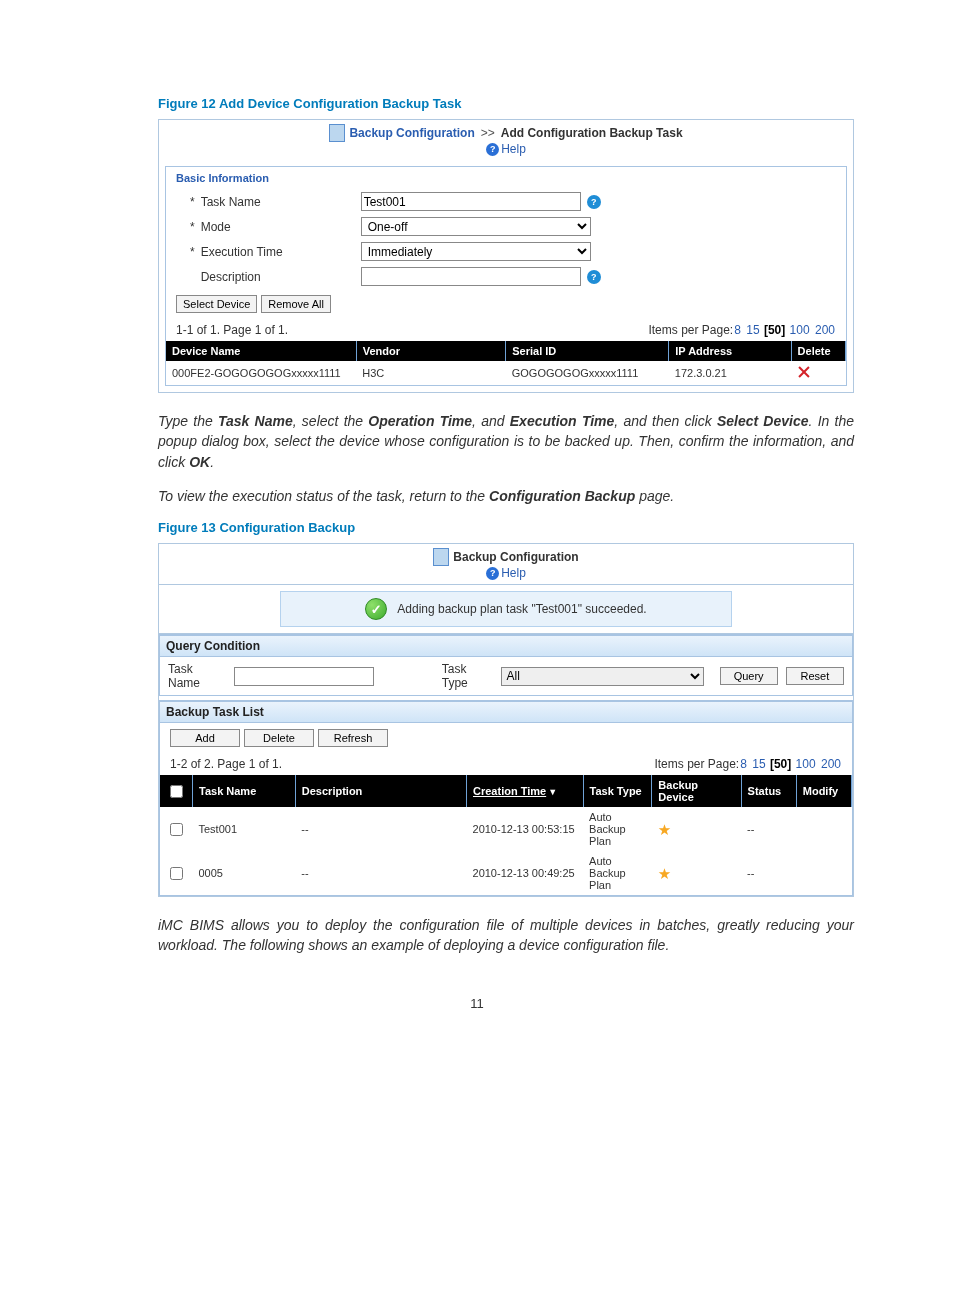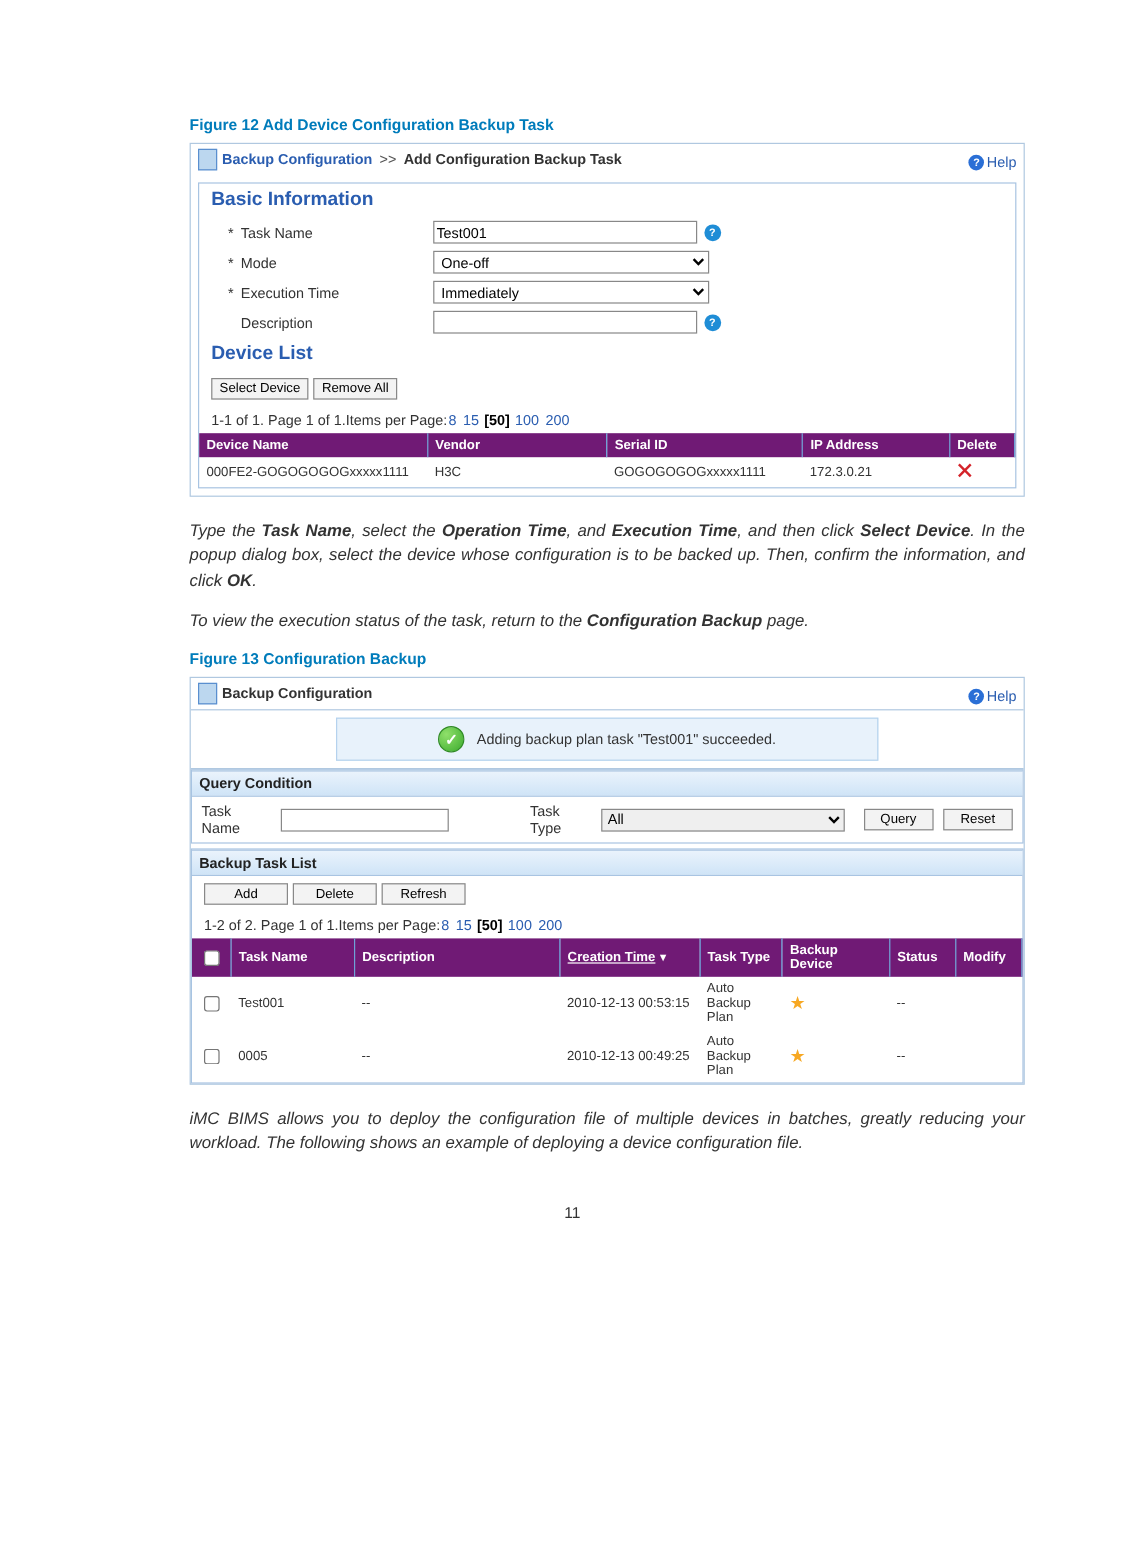--- a/index.html
+++ b/index.html
@@ -16,22 +16,23 @@
   .figure-caption { color: #007cbb; font-weight: bold; font-size: 13px; margin: 6px 0 8px 0; }
   .panel {
     border: 1px solid #b0c8e0;
     margin-bottom: 18px;
     background: #fff;
   }
   .breadcrumb {
     padding: 4px 6px;
     font-size: 12px;
     display: flex;
-    align-items: flex-end;
+    align-items: center;
     justify-content: space-between;
+    flex-direction: column;
   }
   .breadcrumb .left { display:flex; align-items:center; gap:4px;}
   .bc-link { color: #2a5db0; font-weight: bold; }
   .bc-sep { color:#555; margin:0 2px; }
   .bc-current { color:#333; font-weight: bold; }
   .help-link { color:#2a5db0; font-size:12px; display:flex; align-items:center; gap:2px;}
   .help-q {
     display:inline-flex; width:13px;height:13px;border-radius:50%;
     background:#2a6fd6;color:#fff;font-size:9px;align-items:center;justify-content:center;font-weight:bold;
   }
@@ -43,21 +44,21 @@
     border-top:1px solid #a8c4e2;
     border-bottom:1px solid #a8c4e2;
     padding: 3px 6px;
     font-weight: bold;
     font-size: 12px;
     color:#222;
   }
   .sub-header {
     color:#2a5db0;
     font-weight:bold;
-    font-size:16px;
+    font-size:11px;
     padding:5px 10px;
   }
   .form-row {
     display:flex;
     align-items:center;
     padding:3px 10px 3px 24px;
     font-size:12px;
   }
   .form-row .lbl { width: 160px; color:#333; }
   .form-row .star { margin-right:6px; color:#333;}
@@ -68,29 +69,29 @@
   .form-row select { width:230px; }
   .qmark {
     display:inline-flex;width:14px;height:14px;border-radius:50%;
     background:#1f8dd6;color:#fff;font-size:9px;align-items:center;justify-content:center;font-weight:bold;margin-left:6px;
   }
   .btn {
     font-size:11px; padding:2px 6px; border:1px solid #888; background:#f3f3f3; cursor:pointer;
   }
   .btn-row { display:flex; gap:4px; padding:6px 10px; }
   .pager-row {
-    display:flex; align-items:center;
+    display:flex; justify-content:space-between; align-items:center;
     padding:4px 10px; font-size:12px; color:#333;
   }
   .pager-links { font-size:12px; }
   .pager-links .pl { color:#2a5db0; margin:0 1px; cursor:pointer;}
   .pager-links .cur { color:#000; font-weight:bold; }
   table.data { width:100%; border-collapse:collapse; font-size:11px; }
   table.data th {
-    background:#701a75; color:#fff; text-align:left; padding:4px 6px; font-weight:bold;
+    background:#000000; color:#fff; text-align:left; padding:4px 6px; font-weight:bold;
     border-right:1px solid #6fa2d6;
   }
   table.data td {
     padding:4px 6px; color:#333;
   }
   .link-cell { color:#2a5db0; }
   .del-x {
     display:inline-block;width:14px;height:14px;position:relative;
   }
   .del-x::before,.del-x::after{
@@ -177,21 +178,20 @@
     </div>
 
 
     <div class="form-row">
       <span class="star" style="visibility:hidden">*</span>
       <span class="lbl">Description</span>
       <input type="text" value="" style="">
       <span class="qmark">?</span>
     </div>
 
-    <div class="sub-header">Device List</div>
 
     <div class="btn-row">
       <button class="btn">Select Device</button>
       <button class="btn">Remove All</button>
     </div>
 
     <div class="pager-row">
       <span>1-1 of 1. Page 1 of 1.</span>
       <span class="pager-links">
         <span>Items per Page:</span><span class="pl">8</span>

